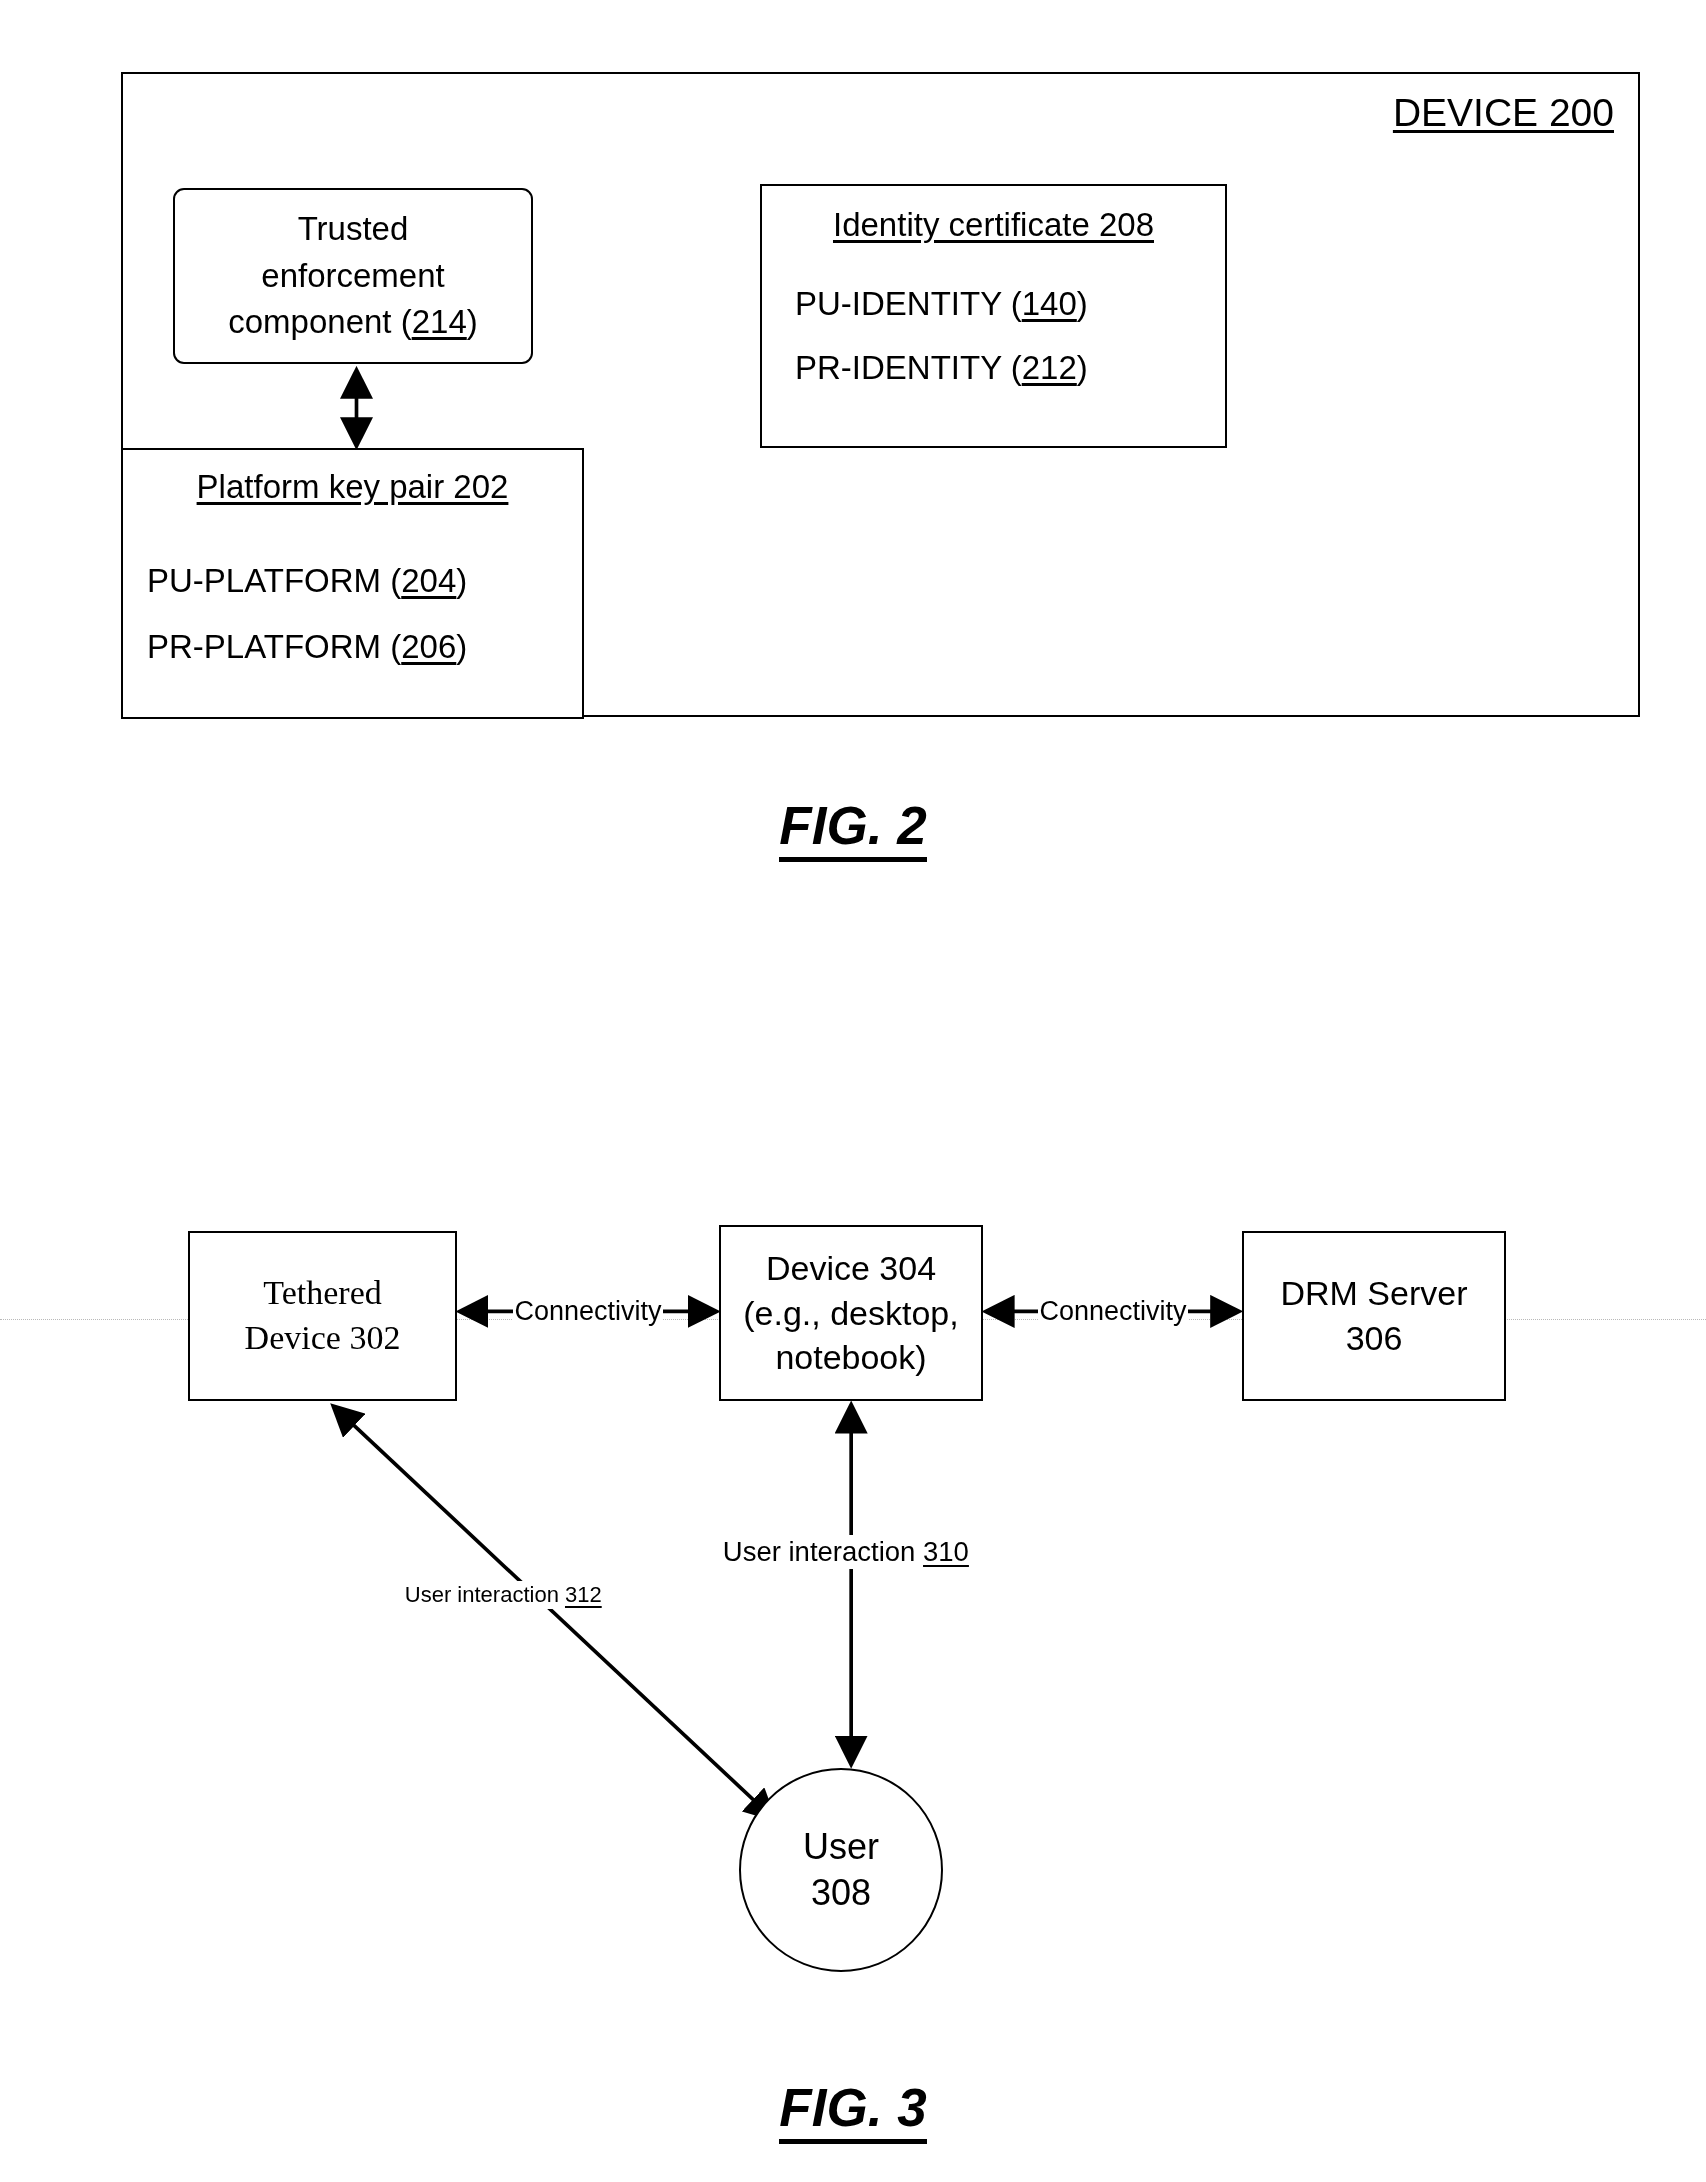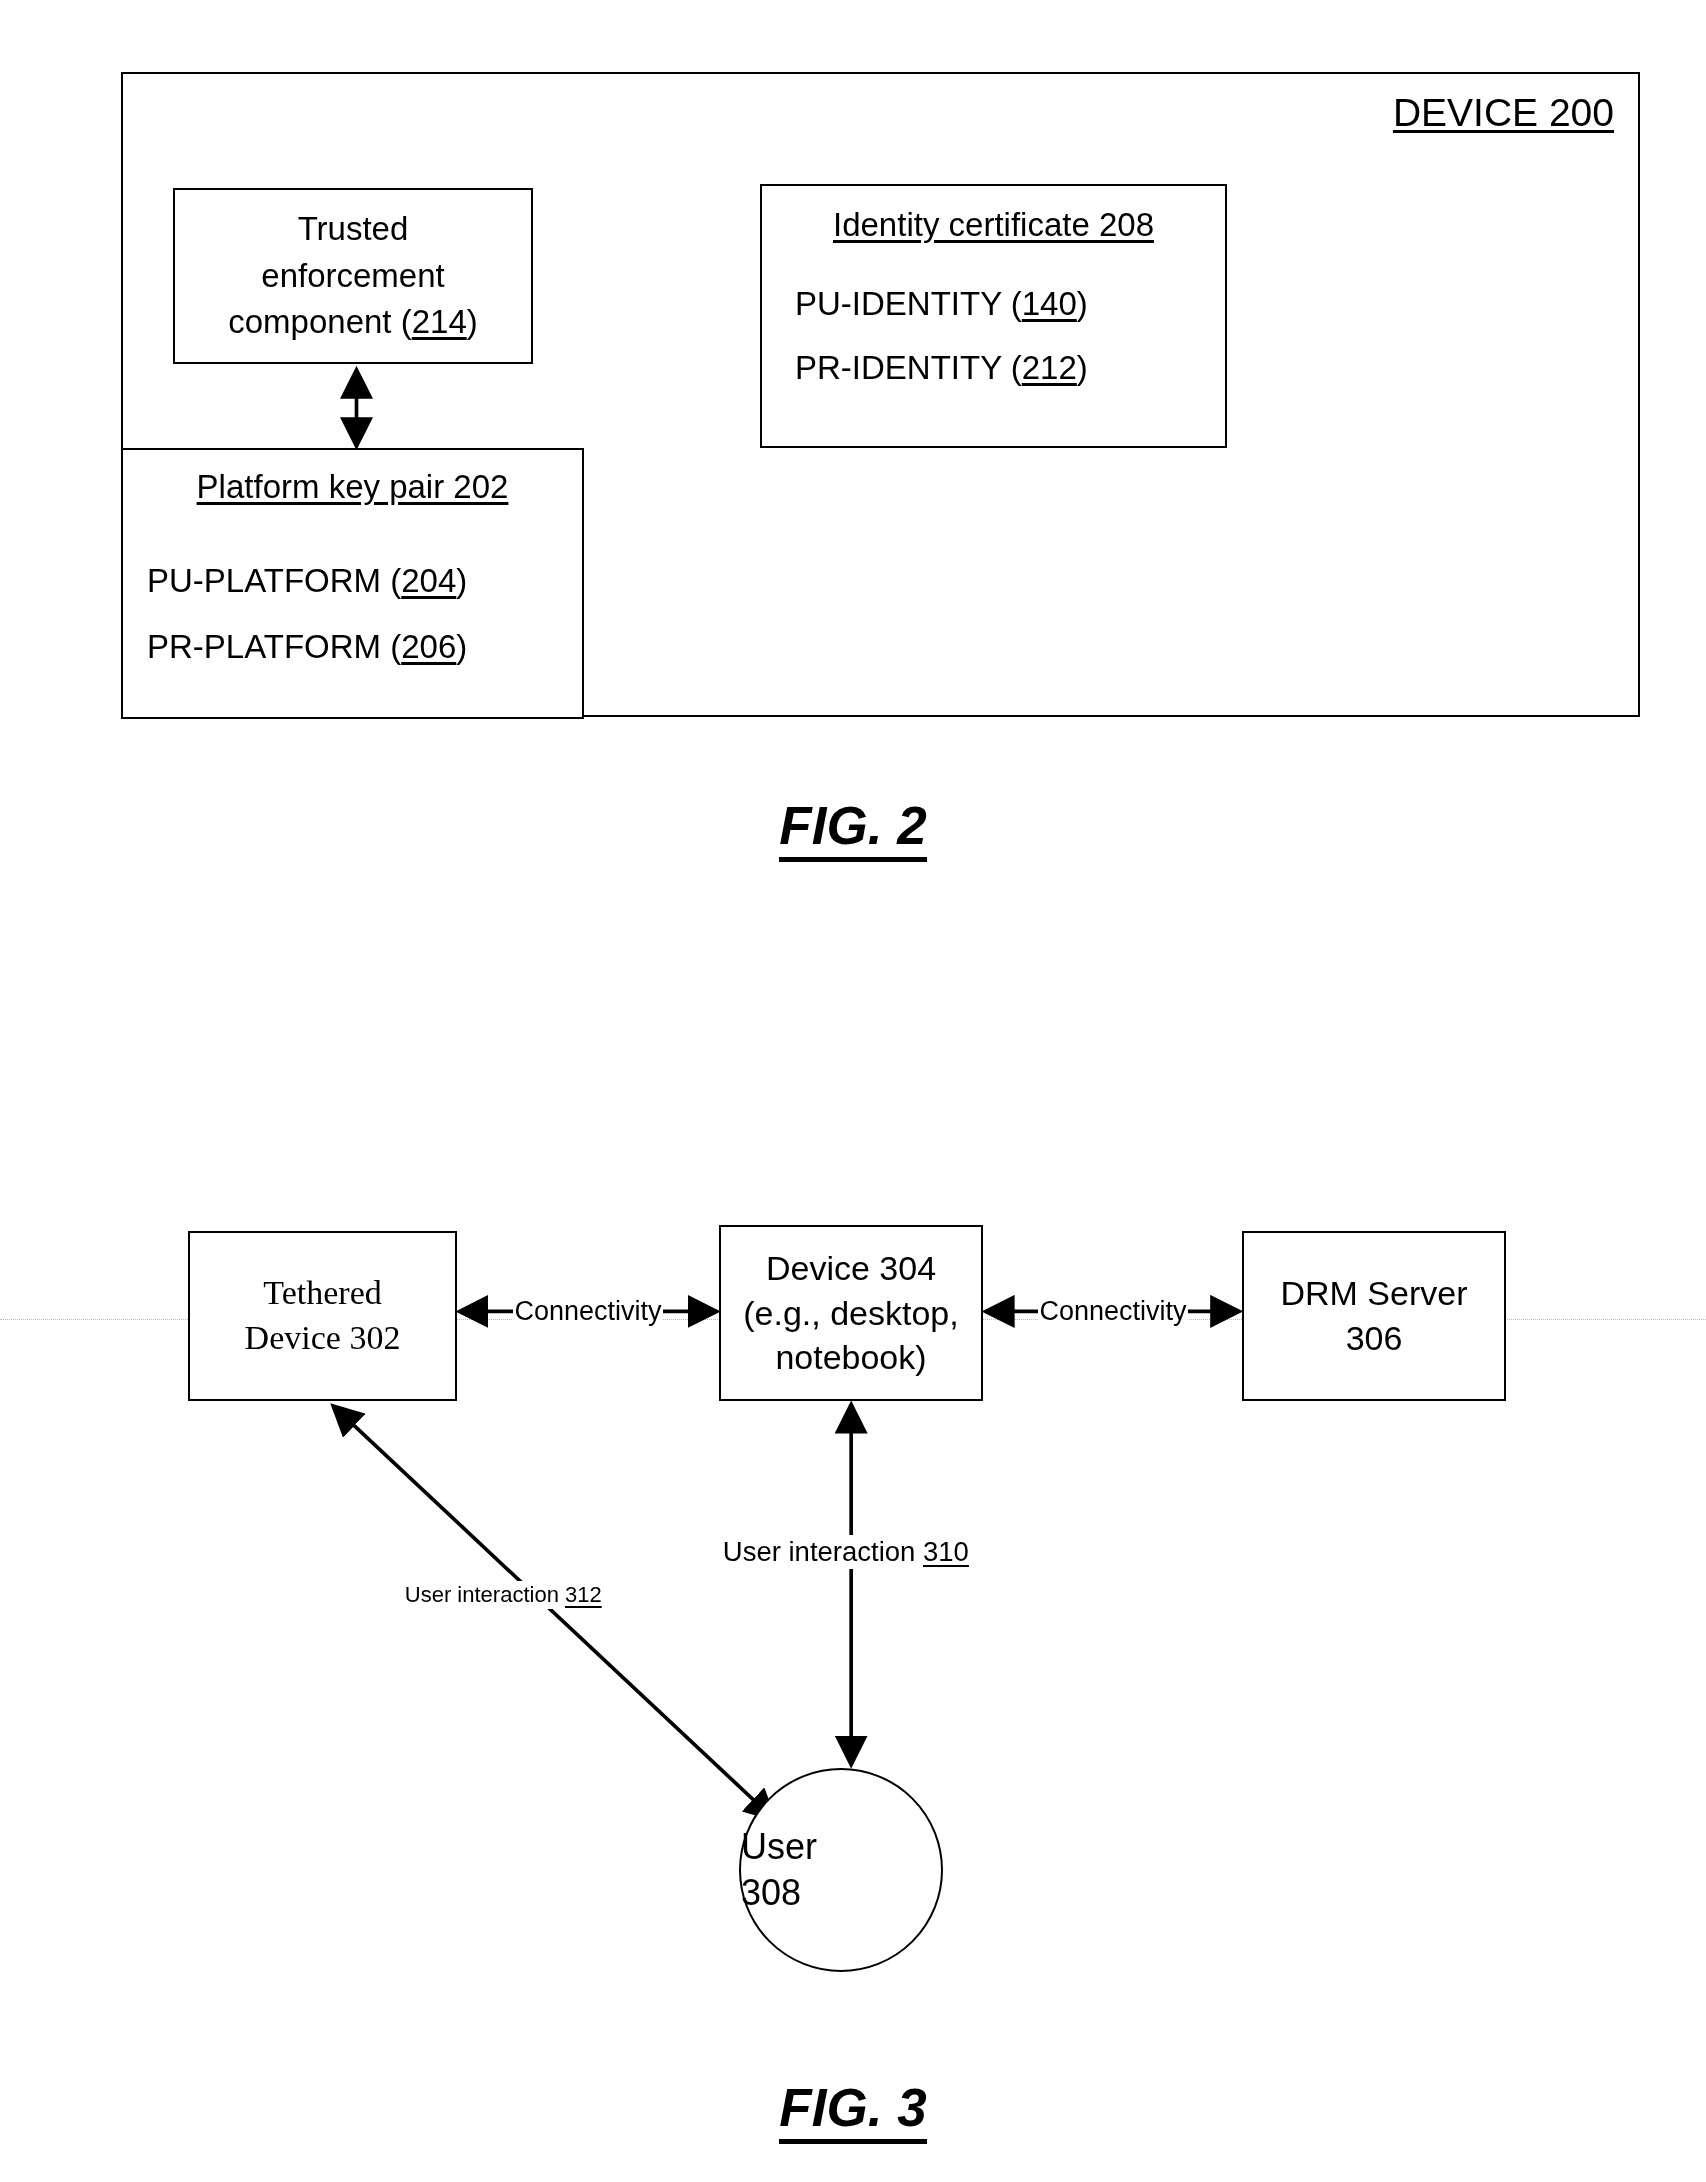--- a/index.html
+++ b/index.html
@@ -48,20 +48,21 @@
     width: 360px;
     height: 176px;
     display: flex;
     flex-direction: column;
     align-items: center;
     justify-content: center;
     line-height: 1.42;
     font-size: 33px;
     text-align: center;
     z-index: 4;
+    border-radius: 11px;
   }
 
   #idcert-box {
     left: 760px;
     top: 184px;
     width: 467px;
     height: 264px;
     font-size: 33px;
     z-index: 4;
   }
@@ -157,21 +158,21 @@
   #user-circle {
     left: 739px;
     top: 1768px;
     width: 200px;
     height: 200px;
     border: 2.8px solid #000;
     border-radius: 50%;
     background: #fff;
     display: flex;
     flex-direction: column;
-    align-items: flex-start;
+    align-items: center;
     justify-content: center;
     font-size: 36px;
     line-height: 1.28;
     text-align: center;
     z-index: 3;
   }
 
   #ui312-label {
     left: 402px;
     top: 1581px;

